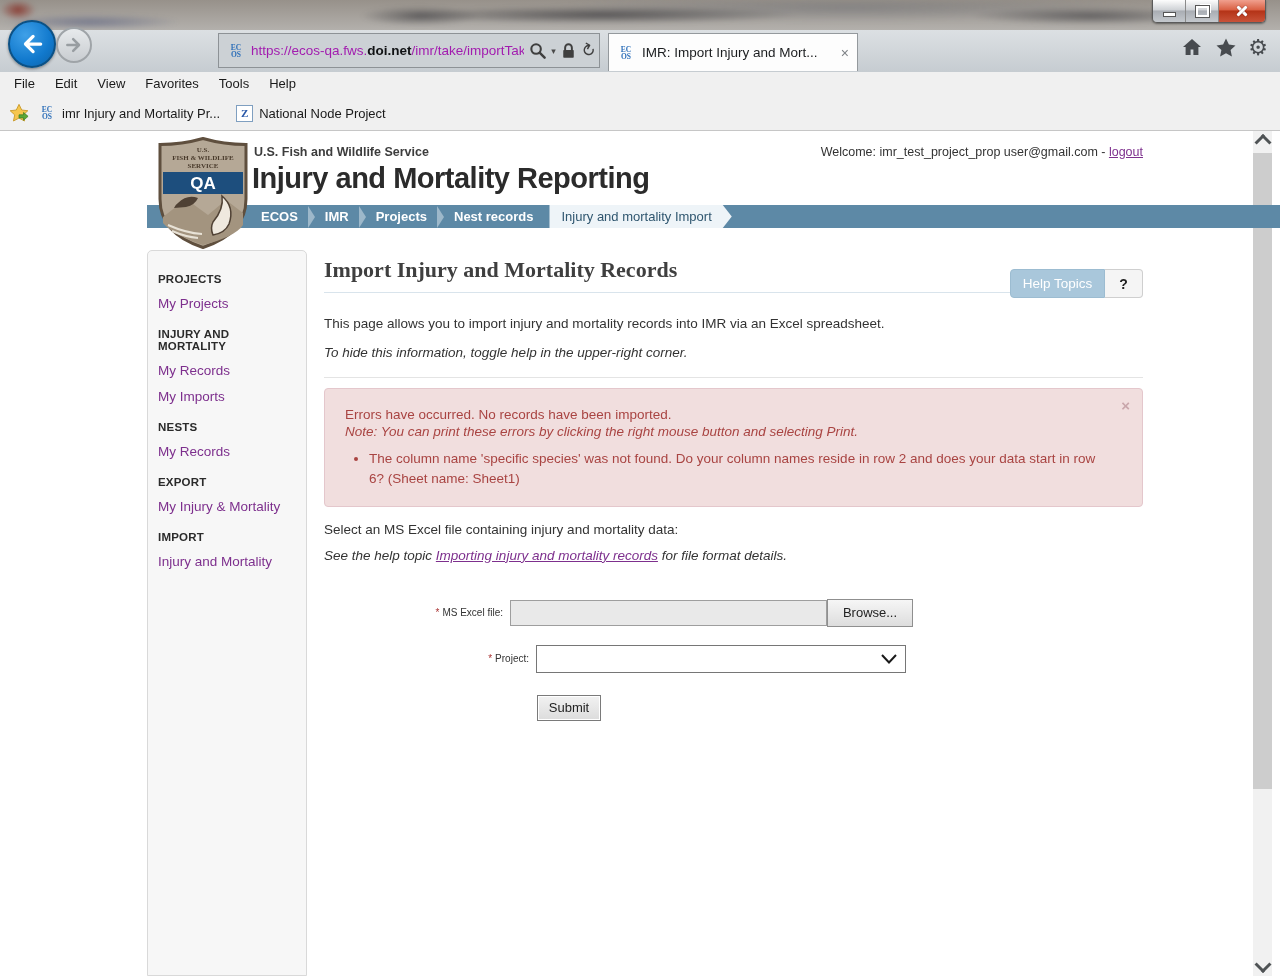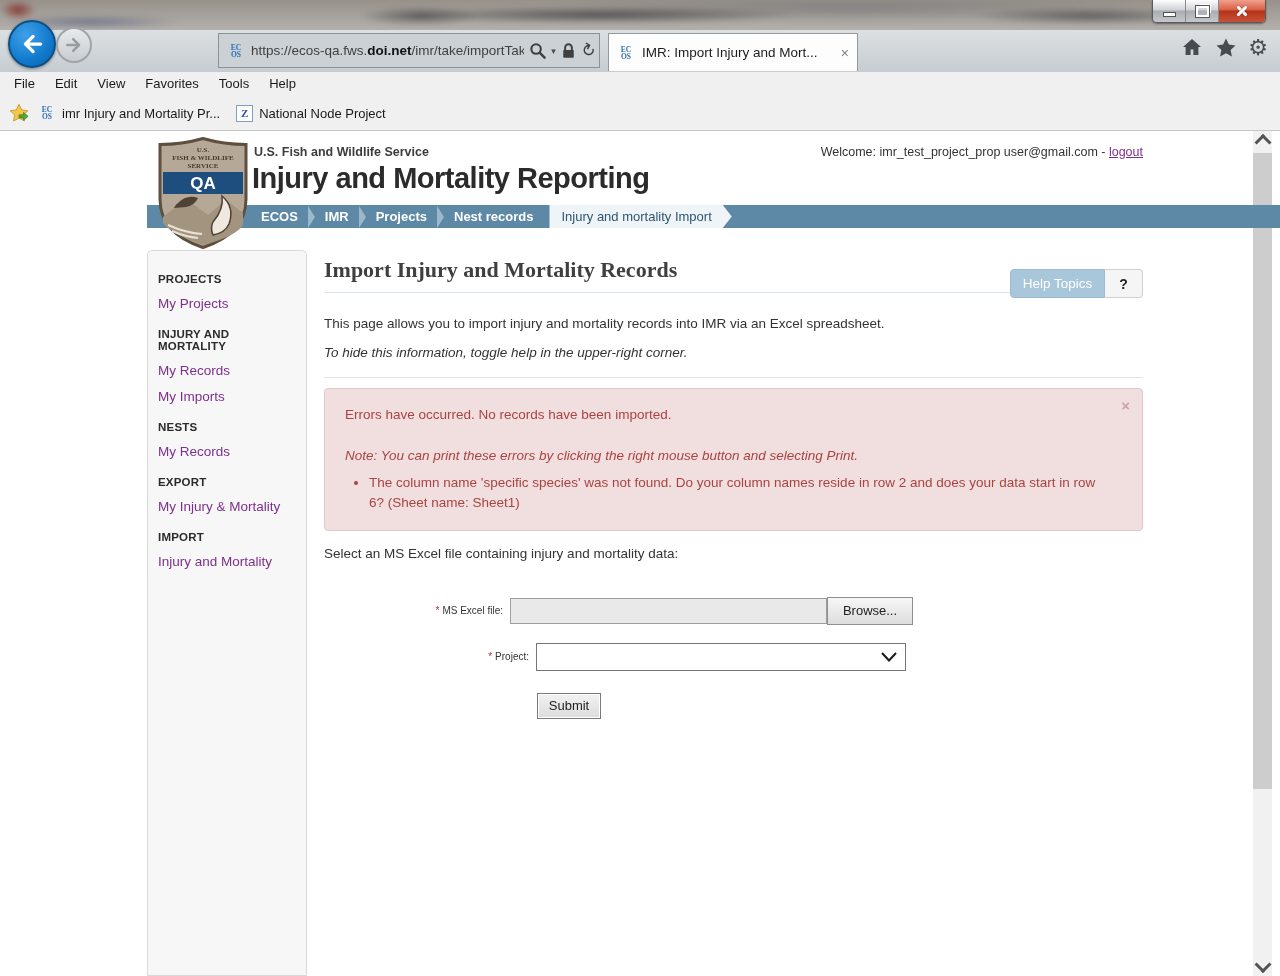--- a/index.html
+++ b/index.html
@@ -27,21 +27,21 @@
   .glyph-x2{transform:translate(-50%,-50%) rotate(-45deg);}
 
   
   .navband{position:absolute;left:0;top:30px;width:1280px;height:42px;background:linear-gradient(180deg,#dce0e3,#c6ccd1);border-bottom:1px solid #a2a7ab;}
   .back-btn{position:absolute;left:8px;top:-10px;width:44px;height:44px;border-radius:50%;background:radial-gradient(circle at 35% 30%,#3fa0e8,#1179cd 60%,#0e62a8);border:2px solid #0c5185;display:flex;align-items:center;justify-content:center;box-shadow:0 1px 3px rgba(0,0,0,.4);z-index:3;}
   .fwd-btn{position:absolute;left:56px;top:-3px;width:32px;height:32px;border-radius:50%;background:linear-gradient(180deg,#e7eaec,#c9cdd1);border:2px solid #9fa4a8;display:flex;align-items:center;justify-content:center;z-index:3;}
   .addressbar{position:absolute;left:218px;top:3px;width:382px;height:35px;background:#ccd1d5;border:1px solid #8d9296;display:flex;align-items:center;box-sizing:border-box;padding:0 4px 0 8px;}
   .ecos-fav{display:inline-flex;flex-direction:column;line-height:7px;font-family:"Liberation Serif",serif;font-weight:bold;font-size:7.5px;color:#2a6db8;letter-spacing:0;width:18px;text-align:center;}
   .ecos-fav i{font-style:normal;}
   .url{font-size:13.5px;margin-left:6px;white-space:nowrap;overflow:hidden;flex:1;}
-  .u-gray{color:#404040;}
+  .u-gray{color:#a21caf;}
   .u-dark{color:#101214;font-weight:bold;}
   .addr-icons{display:flex;align-items:center;gap:4px;margin-left:4px;}
   .caret{font-size:9px;color:#4a4a4a;}
   .refresh{font-size:17px;color:#3f3f3f;line-height:17px;transform:rotate(30deg);}
   .tab{position:absolute;left:608px;top:3px;width:250px;height:38px;background:#fdfdfd;border:1px solid #94999d;border-bottom:none;display:flex;align-items:center;box-sizing:border-box;padding:0 8px;}
   .tab-title{font-size:13.5px;color:#1b1d1f;margin-left:7px;flex:1;white-space:nowrap;overflow:hidden;}
   .tab-close{color:#7e8286;font-size:14px;margin-left:4px;}
   .nav-right{position:absolute;right:12px;top:6px;display:flex;align-items:center;gap:10px;}
   .gear-glyph{font-size:22px;color:#474b4f;line-height:22px;}
 
@@ -91,21 +91,21 @@
   .btn-help{background:#a9c7db;border:1px solid #9cbcd1;color:#fff;font-size:13.5px;width:95px;height:29px;border-radius:4px 0 0 4px;display:flex;align-items:center;justify-content:center;}
   .btn-q{background:#f5f5f5;border:1px solid #cfcfcf;border-left:none;color:#222;font-weight:bold;font-size:14px;width:38px;height:29px;border-radius:0 4px 4px 0;display:flex;align-items:center;justify-content:center;box-sizing:border-box;}
   .btn-help,.btn-q{box-sizing:border-box;}
   hr.rule{border:none;border-top:1px solid #d9e4ec;margin:9px 0 0;}
   .intro{font-size:13.5px;color:#333;margin:23px 0 0;}
   .toggle-note{font-size:13.5px;color:#333;font-style:italic;margin:14px 0 0;}
   hr.rule2{border:none;border-top:1px solid #e4e4e4;margin:17px 0 0;}
 
   .error-box{position:relative;margin-top:10px;background:#f1dede;border:1px solid #e4c7cc;border-radius:4px;color:#a94442;font-size:13.5px;padding:12px 30px 16px 20px;box-sizing:border-box;}
   .error-box .e1{margin:6px 0 0;}
-  .error-box .e-note{font-style:italic;margin:26px 0 0;}
+  .error-box .e-note{font-style:italic;margin:2px 0 0;}
   .error-box ul{margin:10px 0 0 24px;padding:0;line-height:1.5;}
   .error-close{position:absolute;right:12px;top:8px;color:#c9a6ab;font-size:15px;font-weight:bold;}
 
   .select-prompt{font-size:13.5px;color:#333;margin:15px 0 0;}
   .help-sentence{font-size:13.5px;color:#333;font-style:italic;margin:11px 0 0;}
   .help-sentence a{color:#7d2f8d;font-style:italic;}
 
   .form{margin-top:36px;}
   .form-row{display:flex;align-items:center;}
   .form-label{font-size:10px;color:#333;text-align:right;padding-right:7px;box-sizing:border-box;}
@@ -282,20 +282,21 @@
       <div class="error-box">
         <span class="error-close">×</span>
         <div class="e1">Errors have occurred. No records have been imported.</div>
         <div class="e-note">Note: You can print these errors by clicking the right mouse button and selecting Print.</div>
         <ul>
             <li>The column name 'specific species' was not found. Do your column names reside in row 2 and does your data start in row 6? (Sheet name: Sheet1)</li>
           </ul>
       </div>
 
       <p class="select-prompt">Select an MS Excel file containing injury and mortality data:</p>
+      <p class="help-sentence"><span>See the help topic </span><a href="#">Importing injury and mortality records</a><span> for file format details.</span></p>
 
       <div class="form">
         <div class="form-row">
           <div class="form-label lbl-file"><span class="req">*</span><span>MS Excel file:</span></div>
           <div class="file-box"></div>
           <div class="btn-browse">Browse...</div>
         </div>
         <div class="form-row row-proj">
           <div class="form-label lbl-proj"><span class="req">*</span><span>Project:</span></div>
           <div class="select">

